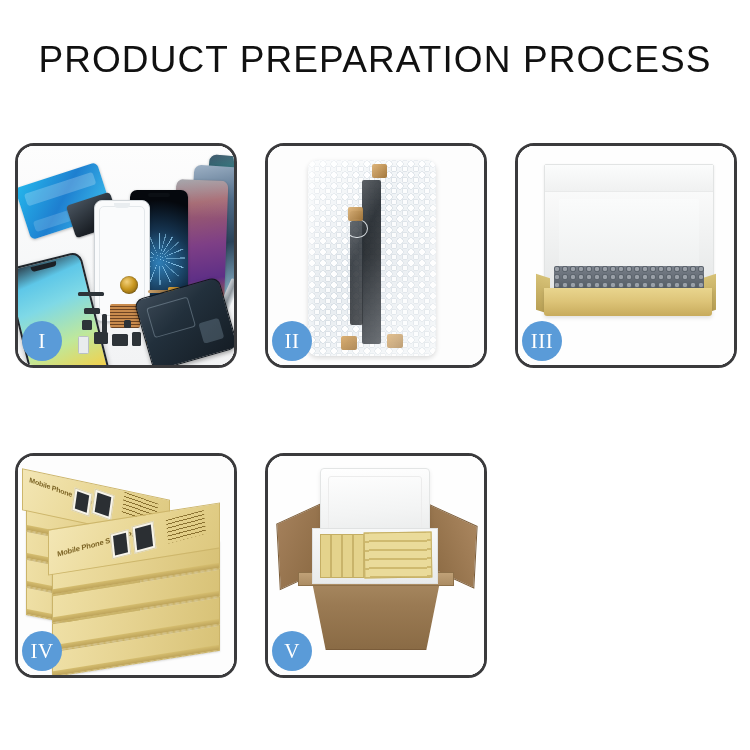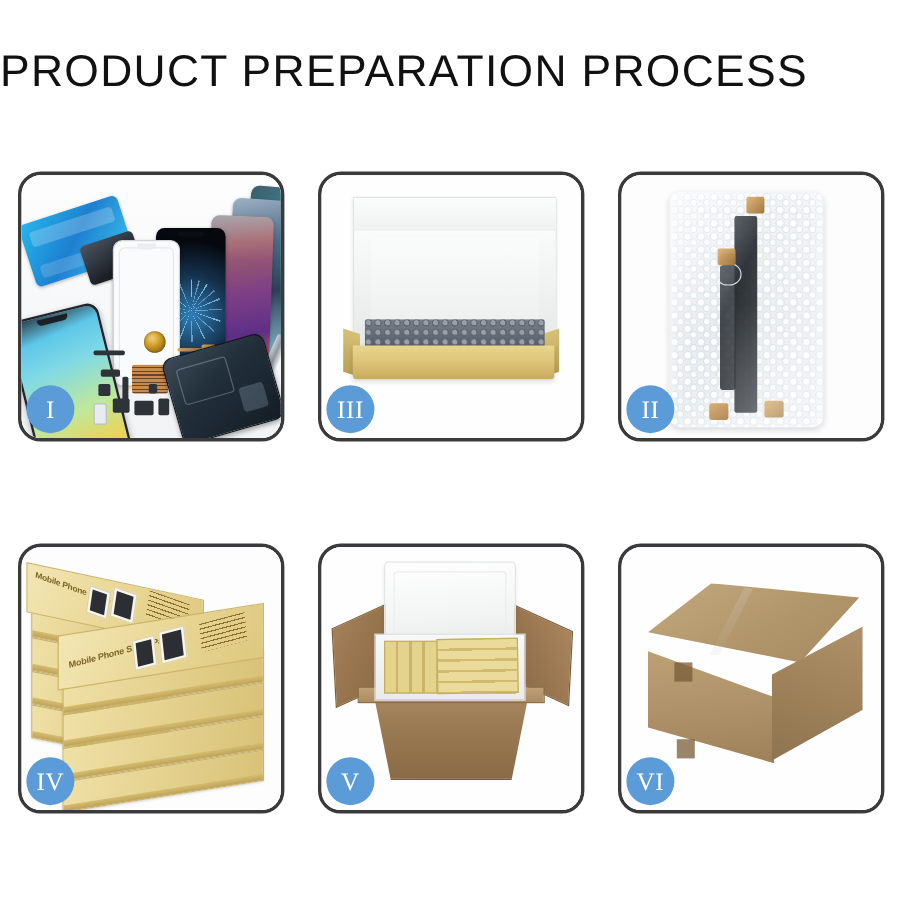--- a/index.html
+++ b/index.html
@@ -22,20 +22,21 @@
     height: 750px;
     background: #ffffff;
   }
 
   
   .header {
     position: absolute;
     left: 0;
     top: 38px;
     width: 750px;
+    text-align: center;
   }
   .page-title {
     font-size: 37px;
     font-weight: 400;
     letter-spacing: 1.1px;
     color: #111111;
     line-height: 44px;
     white-space: nowrap;
     font-family: "Liberation Sans", sans-serif;
   }
@@ -528,49 +529,49 @@
         </div>
 
         <div class="p1-tool"></div>
         <div class="p1-housing"></div>
       </div>
       <div class="badge">I</div>
     </div>
 
     <div class="panel">
       <div class="panel-clip">
-        <div class="p3-bg"></div>
-        <div class="p3-lid"></div>
-        <div class="p3-boxleft"></div>
-        <div class="p3-boxright"></div>
-        <div class="p3-foam"></div>
-        <div class="p3-boxfront"></div>
-      </div>
-      <div class="badge">III</div>
-    </div>
-
-    <div class="panel">
-      <div class="panel-clip">
         <div class="p2-bg"></div>
         <div class="p2-bubblebag">
           <span class="p2-part"></span>
           <span class="p2-part2"></span>
           <span class="p2-ring"></span>
           <span class="p2-connector" style="left:50%; top:2%;"></span>
           <span class="p2-connector" style="left:31%; top:24%;"></span>
           <span class="p2-connector" style="left:26%; bottom:3%;"></span>
           <span class="p2-connector" style="left:62%; bottom:4%;"></span>
           <span class="p2-sheen"></span>
         </div>
       </div>
       <div class="badge">II</div>
     </div>
 
     <div class="panel">
       <div class="panel-clip">
+        <div class="p3-bg"></div>
+        <div class="p3-lid"></div>
+        <div class="p3-boxleft"></div>
+        <div class="p3-boxright"></div>
+        <div class="p3-foam"></div>
+        <div class="p3-boxfront"></div>
+      </div>
+      <div class="badge">III</div>
+    </div>
+
+    <div class="panel">
+      <div class="panel-clip">
         <div class="p4-bg"></div>
 
         <div class="stackbox" style="left:8px;  top:58px;  width:112px; height:26px; transform:skewY(11deg);">
             <i class="edge"></i>
           </div>
         <div class="stackbox" style="left:8px;  top:86px;  width:112px; height:26px; transform:skewY(11deg);">
             <i class="edge"></i>
           </div>
         <div class="stackbox" style="left:8px;  top:114px; width:112px; height:26px; transform:skewY(11deg);">
             <i class="edge"></i>
@@ -625,27 +626,15 @@
         <div class="p5-foamlid"></div>
         <div class="p5-foaminner"></div>
         <div class="p5-yellowstack"></div>
         <div class="p5-yellowstack2"></div>
         <div class="p5-cartonlip"></div>
         <div class="p5-cartonbody"></div>
       </div>
       <div class="badge">V</div>
     </div>
 
-    <div class="panel">
-      <div class="panel-clip">
-        <div class="p6-bg"></div>
-        <div class="p6-top"></div>
-        <div class="p6-left"></div>
-        <div class="p6-right"></div>
-        <div class="p6-seam"></div>
-        <div class="p6-tape1"></div>
-        <div class="p6-tape2"></div>
-      </div>
-      <div class="badge">VI</div>
-    </div>
 
   </div>
 </div>
 
 </body></html>

